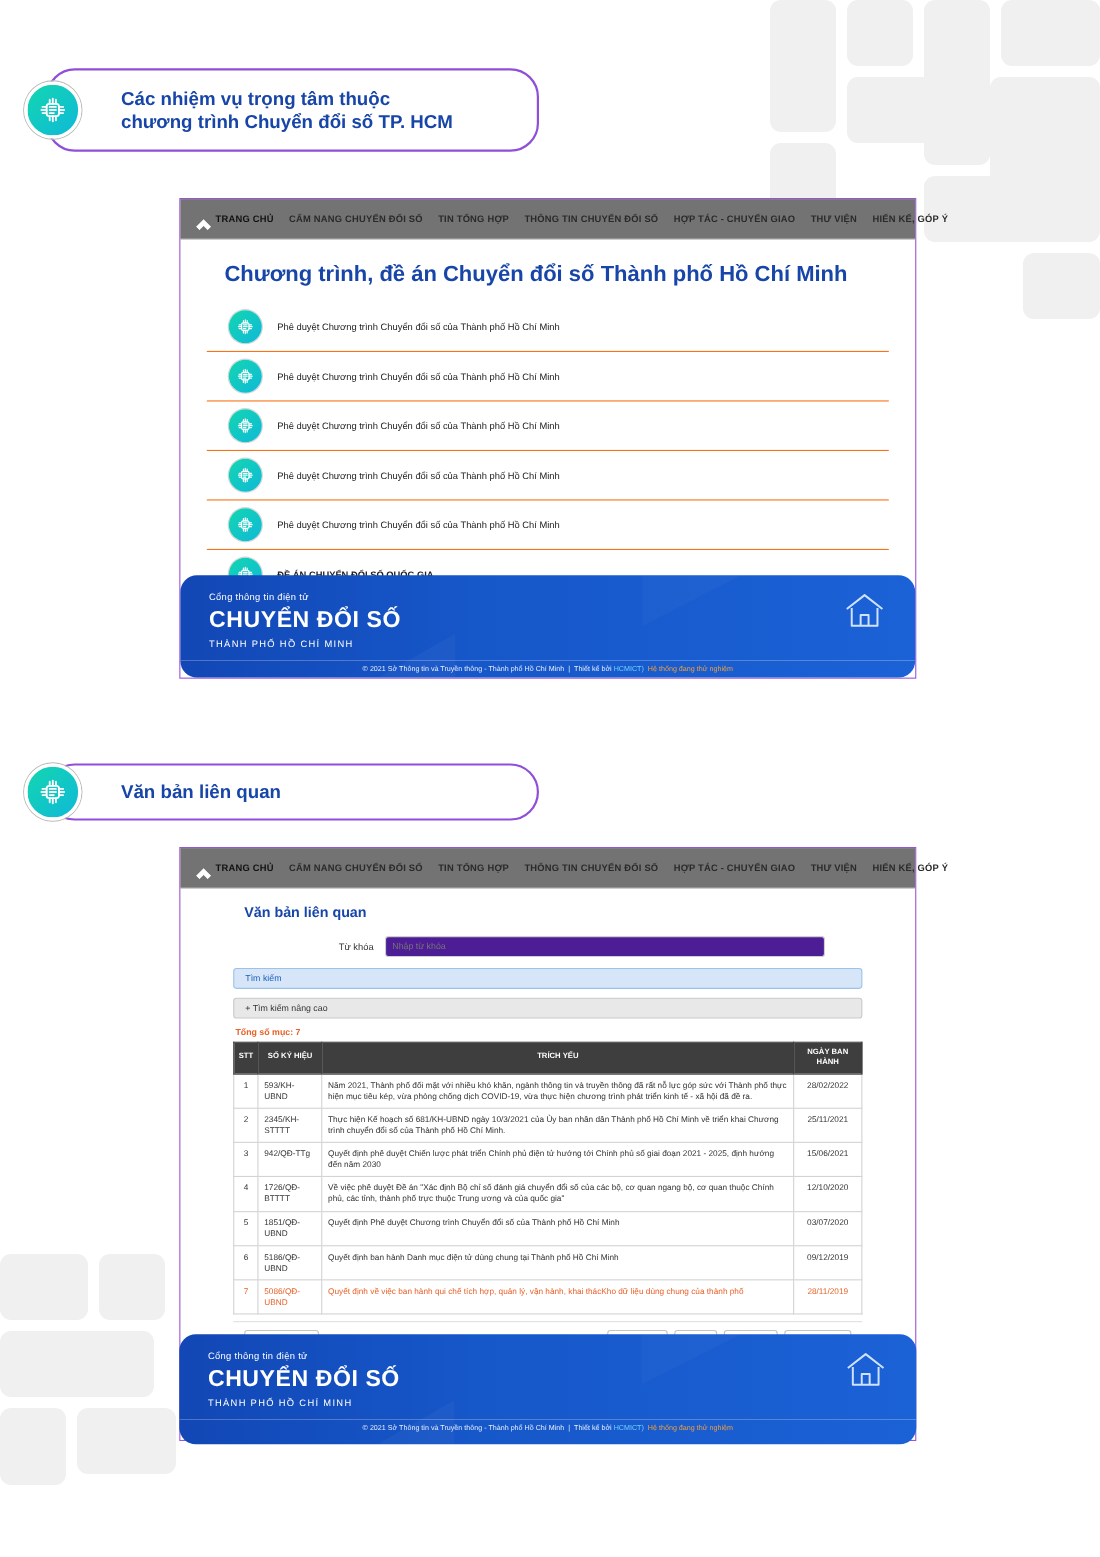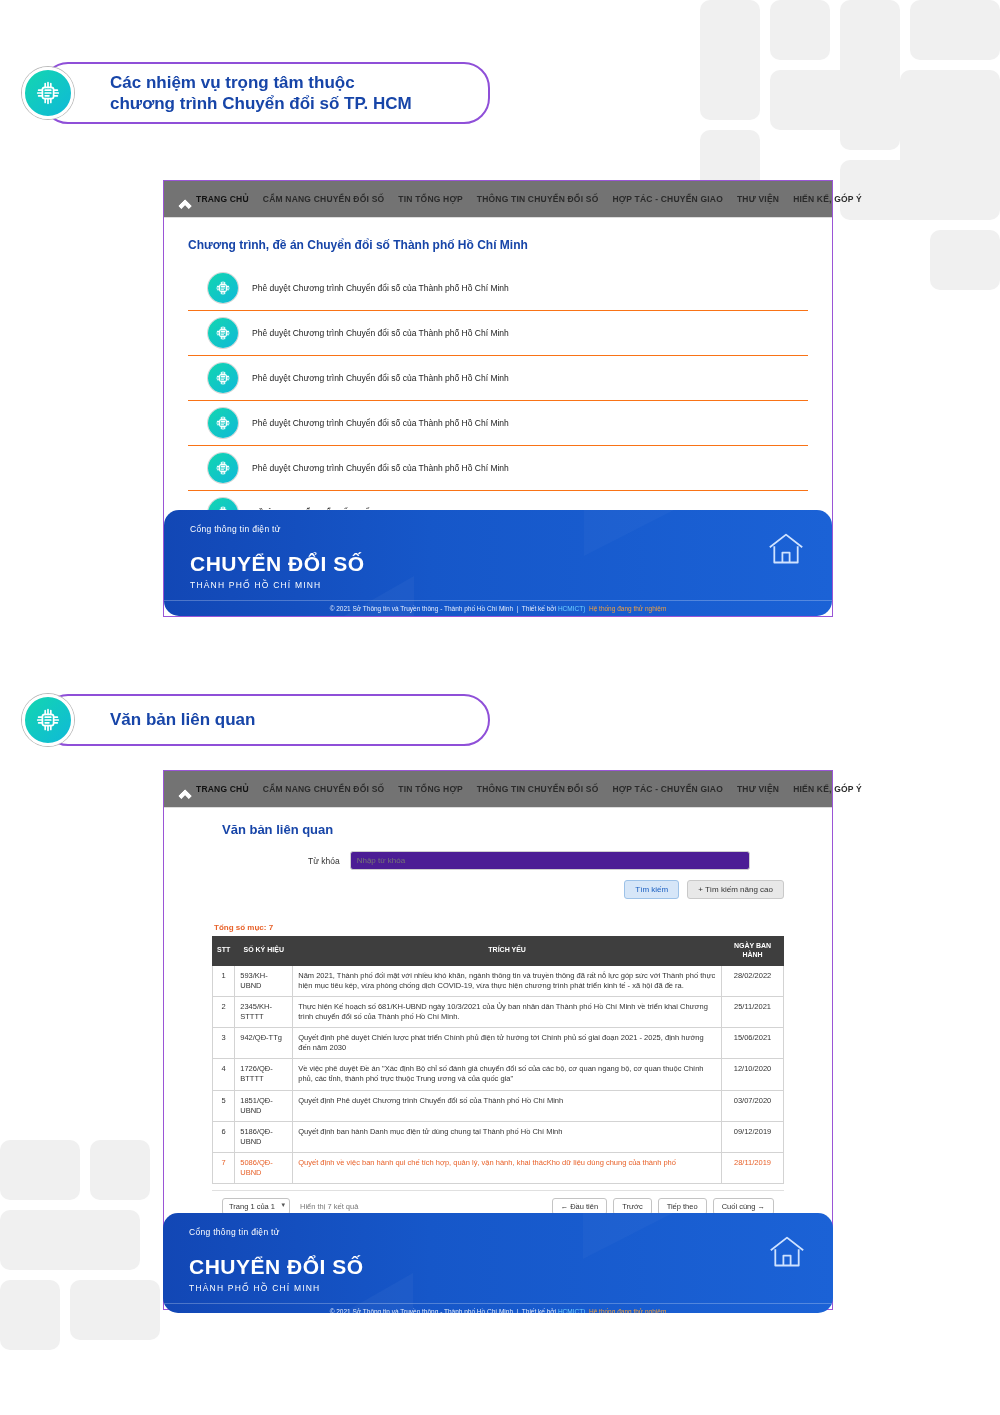--- a/index.html
+++ b/index.html
@@ -62,21 +62,21 @@
   }
   .logo-diamond:after{
     content:""; position:absolute; left:5px; top:5px;
     width:10px; height:10px; background:#fff; transform:rotate(0deg);
     clip-path:polygon(0 0,100% 0,100% 45%,45% 45%,45% 100%,0 100%);
   }
   .nav-item { font-size:8.5px; font-weight:bold; color:#2a2a2a; letter-spacing:.2px; white-space:nowrap; }
   .nav-item.active { color:#111; }
 
   .mock-body { padding:14px 24px 8px 24px; }
-  .mock-h1 { color:#1745a8; font-size:12px; font-weight:bold; margin:6px 0 14px 0; }
+  .mock-h1 { color:#1745a8; font-size:20px; font-weight:bold; margin:6px 0 14px 16px; }
 
   
   .prog-row { display:flex; align-items:center; gap:14px; padding:7px 0 7px 20px; border-bottom:1px solid #f97316; }
   .prog-row:last-child { border-bottom:none; }
   .prog-icon { width:30px; height:30px; border-radius:50%;
     background:linear-gradient(135deg,#13d6b0,#0fb9d8);
     display:flex; align-items:center; justify-content:center; flex:0 0 auto;
     box-shadow:0 0 0 1px #d5d5d5;}
   .prog-text { font-size:8.5px; color:#222; }
   .prog-text.caps { font-weight:bold; }
@@ -95,38 +95,38 @@
   .pbtn { border:1px solid #c4c4c4; border-radius:3px; background:#fff;
     font-size:7.5px; padding:3px 8px; color:#333; }
 
   
   .footer {
     background:linear-gradient(90deg,#1247b5 0%,#1657c9 40%,#1b62d6 100%);
     color:#fff; position:relative; overflow:hidden;border-radius:15px;
   }
   .footer-inner { padding:14px 26px 10px 26px; position:relative; z-index:2;}
   .f-small { font-size:8.5px; letter-spacing:.3px; }
-  .f-big { font-size:21px; font-weight:bold; letter-spacing:.5px; margin:18px 0 4px; }
+  .f-big { font-size:21px; font-weight:bold; letter-spacing:.5px; margin:5px 0 4px; }
   .f-sub { font-size:8.5px; letter-spacing:1.2px; }
   .home-icon { position:absolute; right:26px; top:50%; transform:translateY(-60%); z-index:3;}
   .copy {
     border-top:1px solid rgba(255,255,255,.25);
     text-align:center; font-size:6.5px; padding:4px 0; color:#e7eefc; position:relative; z-index:2;
   }
   .copy .lnk { color:#6fd0ff; }
   .copy .lnk2 { color:#f2a03d; }
   .tri-deco { position:absolute; width:0;height:0; z-index:1; opacity:.35;}
 
   
   .doc-h1 { color:#1745a8; font-size:13px; font-weight:bold; margin:4px 0 14px 10px; }
   .kw-row { display:flex; align-items:center; gap:10px; margin:0 0 10px 0; padding-left:96px;}
   .kw-label { font-size:8.5px; color:#333; }
   .kw-input { flex:1; border:1px solid #cfcfcf; border-radius:3px; height:19px;
      font-size:8px; color:#999; padding:3px 6px; background:#4c1d95; max-width:400px;}
-  .btn-row { display:flex; justify-content:flex-end; gap:8px; margin-bottom:24px; }
+  .btn-row { display:flex; justify-content:flex-end; gap:8px; margin-bottom:8px;flex-direction:column; }
   .btn-primary { background:#d6e6f8; border:1px solid #9dc2e8; color:#1b5fc1;
      font-size:8px; padding:4px 10px; border-radius:3px; }
   .btn-adv { background:#e8e8e8; border:1px solid #c9c9c9; color:#333;
      font-size:8px; padding:4px 10px; border-radius:3px; }
   .total { color:#e8622a; font-size:8px; font-weight:bold; margin:0 0 4px 2px; }
 
   table.docs { width:100%; border-collapse:collapse; }
   table.docs th {
     background:#3e3e3e; color:#fff; font-size:7px; font-weight:bold;
     padding:5px 4px; border:1px solid #3e3e3e; text-align:center; line-height:1.25;
@@ -155,21 +155,21 @@
   <div class="bg-deco" style="left:930px;top:230px;width:70px;height:60px;"></div>
   <div class="bg-deco" style="left:0px;top:1140px;width:80px;height:60px;"></div>
   <div class="bg-deco" style="left:0px;top:1210px;width:140px;height:60px;"></div>
   <div class="bg-deco" style="left:90px;top:1140px;width:60px;height:60px;"></div>
   <div class="bg-deco" style="left:0px;top:1280px;width:60px;height:70px;"></div>
   <div class="bg-deco" style="left:70px;top:1280px;width:90px;height:60px;"></div>
 </div>
 
 <div class="page">
 
-  <div class="pill" style="left:42px; top:62px; width:448px; height:62px;">
+  <div class="pill" style="left:42px; top:62px; width:448px; height:76px;">
     <div class="pill-badge">
       <svg width="30" height="30" viewBox="0 0 32 32" aria-hidden="true">
         <g fill="none" stroke="#ffffff" stroke-width="1.8" stroke-linecap="round">
           <rect x="10" y="10" width="12" height="12" rx="2.5"></rect>
           <path d="M13 13h6M13 16h6M13 19h4"></path>
           <path d="M10 13H6M10 16H5M10 19H6M22 13h4M22 16h5M22 19h4"></path>
           <path d="M13 10V6M16 10V5M19 10V6M13 22v4M16 22v5M19 22v4"></path>
         </g>
       </svg>
     </div>

